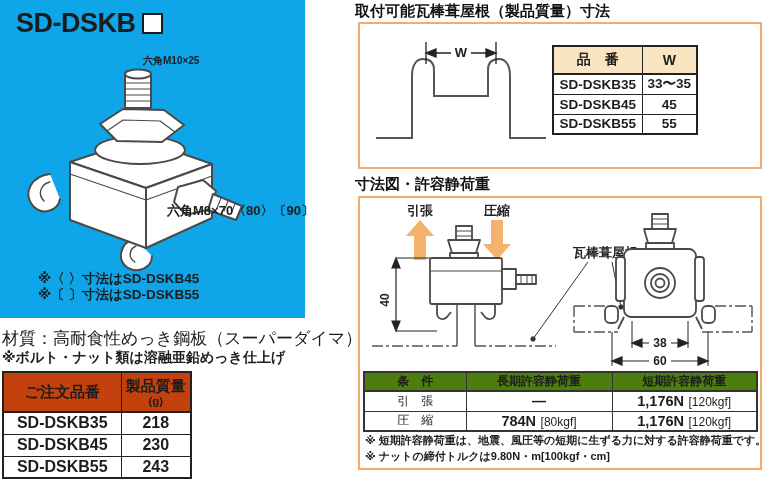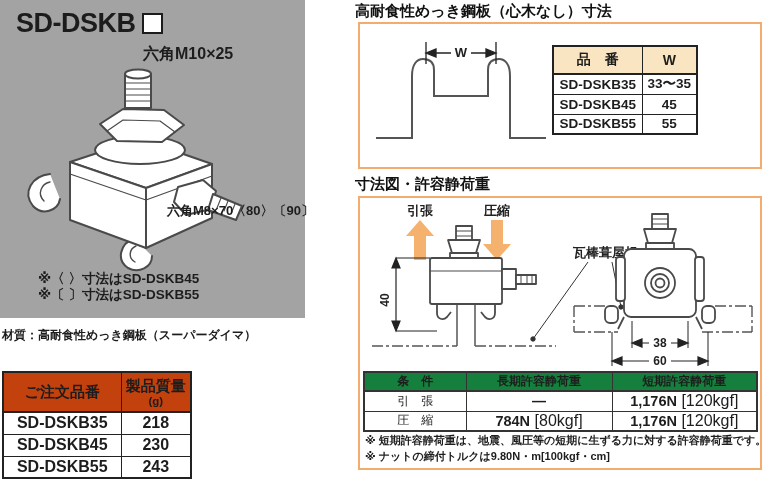--- a/index.html
+++ b/index.html
@@ -1,32 +1,32 @@
 <!DOCTYPE html>
 <html><head>
 <meta charset="utf-8">
 <style>
   * { margin:0; padding:0; box-sizing:border-box; }
   html,body { background:#fff; }
   body { font-family:"Liberation Sans","DejaVu Sans",sans-serif; color:#1d1d1d; }
   .page { position:relative; width:765px; height:481px; background:#fff; overflow:hidden; }
 
   
-  .product-panel { position:absolute; left:0; top:0; width:305px; height:318px; background:#a3a3a3; }
+  .product-panel { position:absolute; left:0; top:0; width:305px; height:318px; background:#0ea5e9; }
   .panel-title-row { position:absolute; left:16px; top:8px; display:flex; align-items:center; gap:6px; }
   .panel-title { font-size:27px; font-weight:bold; letter-spacing:-0.5px; color:#1c1c1c; }
   .size-box { width:21px; height:21px; background:#fff; border:2.5px solid #1c1c1c; display:inline-block; }
   .lbl { position:absolute; font-weight:bold; color:#1d1d1d; white-space:nowrap; }
-  .lbl-top-bolt { left:143px; top:44px; font-size:16px; }
+  .lbl-top-bolt { left:143px; top:54px; font-size:10px; }
   .lbl-side-bolt { left:167px; top:202px; font-size:13px; }
   .panel-notes { position:absolute; left:38px; top:271px; font-size:13.5px; font-weight:bold; line-height:16px; }
   .product-svg { position:absolute; left:12px; top:68px; }
 
   
-  .material-line1 { position:absolute; left:2px; top:327px; font-size:12px; font-weight:bold; white-space:nowrap; }
+  .material-line1 { position:absolute; left:2px; top:327px; font-size:17px; font-weight:normal; white-space:nowrap; }
   .material-line2 { position:absolute; left:2px; top:349px; font-size:14px; font-weight:bold; white-space:nowrap; }
   table { border-collapse:collapse;border-radius:10px; }
   .order-table { position:absolute; left:2px; top:371px; table-layout:fixed; }
   .order-table th, .order-table td { border:1.5px solid #222; text-align:center; vertical-align:middle; }
   .order-table th { background:#c2410c; font-size:15px; font-weight:bold; height:40px; border-bottom:2.5px solid #222; }
   .order-table col.c1 { width:118px; } .order-table col.c2 { width:70px; }
   .order-table td { font-size:16px; font-weight:bold; height:22px; }
   .order-table th + th, .order-table td + td { border-left:1px dashed #8a8a8a; }
   .order-table { border:2px solid #222; }
   .th-sub { font-size:11.5px; font-weight:bold; line-height:11px; }
@@ -47,25 +47,25 @@
   .part-table th { background:#FAE5C2; height:28px; font-size:14px; font-weight:bold; border-bottom:2px solid #222; }
   .part-table td { height:20px; font-size:13.5px; font-weight:bold; }
   .box1-note { position:absolute; left:192px; top:114px; font-size:12.5px; font-weight:bold; line-height:15px; white-space:nowrap; }
   .box1-note .l2 { padding-left:11px; }
 
   
   .diagrams-svg { position:absolute; left:0px; top:2px; }
   .load-table { position:absolute; left:3px; top:173px; border:2px solid #333; table-layout:fixed; }
   .load-table col.c1 { width:102px; } .load-table col.c2 { width:146px; } .load-table col.c3 { width:145px; }
   .load-table th, .load-table td { border:1.2px solid #333; text-align:center; vertical-align:middle; white-space:nowrap; }
-  .load-table th { background:#15803d; height:17px; font-size:12px; font-weight:bold; border-bottom:2px solid #333; }
+  .load-table th { background:#4d7c0f; height:17px; font-size:12px; font-weight:bold; border-bottom:2px solid #333; }
   .load-table td { height:20px; }
   .cond { font-size:12px; font-weight:normal; }
   .num { font-size:14.5px; font-weight:bold; }
-  .unit { font-size:16px; font-weight:normal; }
+  .unit { font-size:12px; font-weight:normal; }
   .dash { font-size:14px; font-weight:bold; }
   .box2-notes { position:absolute; left:5px; top:234px; font-size:11px; font-weight:600; line-height:16px; white-space:nowrap; }
 
   svg text { font-family:"Liberation Sans","DejaVu Sans",sans-serif; }
 </style>
 </head>
 <body>
 
 <div class="page">
 
@@ -105,20 +105,21 @@
 
     <span class="lbl lbl-side-bolt">六角M8×70〈80〉〔90〕</span>
 
     <div class="panel-notes">
       <div>※〈 〉寸法はSD-DSKB45</div>
       <div>※〔 〕寸法はSD-DSKB55</div>
     </div>
   </section>
 
   <div class="material-line1">材質：高耐食性めっき鋼板（スーパーダイマ）</div>
+  <div class="material-line2">※ボルト・ナット類は溶融亜鉛めっき仕上げ</div>
 
   <table class="order-table">
     <colgroup>
         <col class="c1">
         <col class="c2">
       </colgroup>
     <tbody>
         <tr>
       <th>ご注文品番</th>
       <th>
@@ -134,21 +135,21 @@
       <td>SD-DSKB45</td>
       <td>230</td>
     </tr>
     <tr>
       <td>SD-DSKB55</td>
       <td>243</td>
     </tr>
   </tbody>
     </table>
 
-  <div class="sec-title sec1-title">高耐食性めっき鋼板（心木なし）寸法</div>
+  <div class="sec-title sec1-title">取付可能瓦棒葺屋根（製品質量）寸法</div>
 
   <div class="obox box1">
     <svg class="wprofile-svg" width="180" height="125" viewBox="0 0 180 125">
       <g stroke="#555" stroke-width="2" fill="none">
         <path d="M6,104 H42 V42 C42,30 47,25 53,25 C60,25 64,29 64,36 V62 H118 V36 C118,29 122,25 129,25 C135,25 140,30 140,42 V104 H176"></path>
       </g>
       <g stroke="#222" stroke-width="1.3" fill="#222">
         <path d="M56,8 V30 M126,8 V30" fill="none"></path>
         <path d="M60,19 H122" fill="none"></path>
         <polygon points="56,19 66,15 66,23"></polygon>

